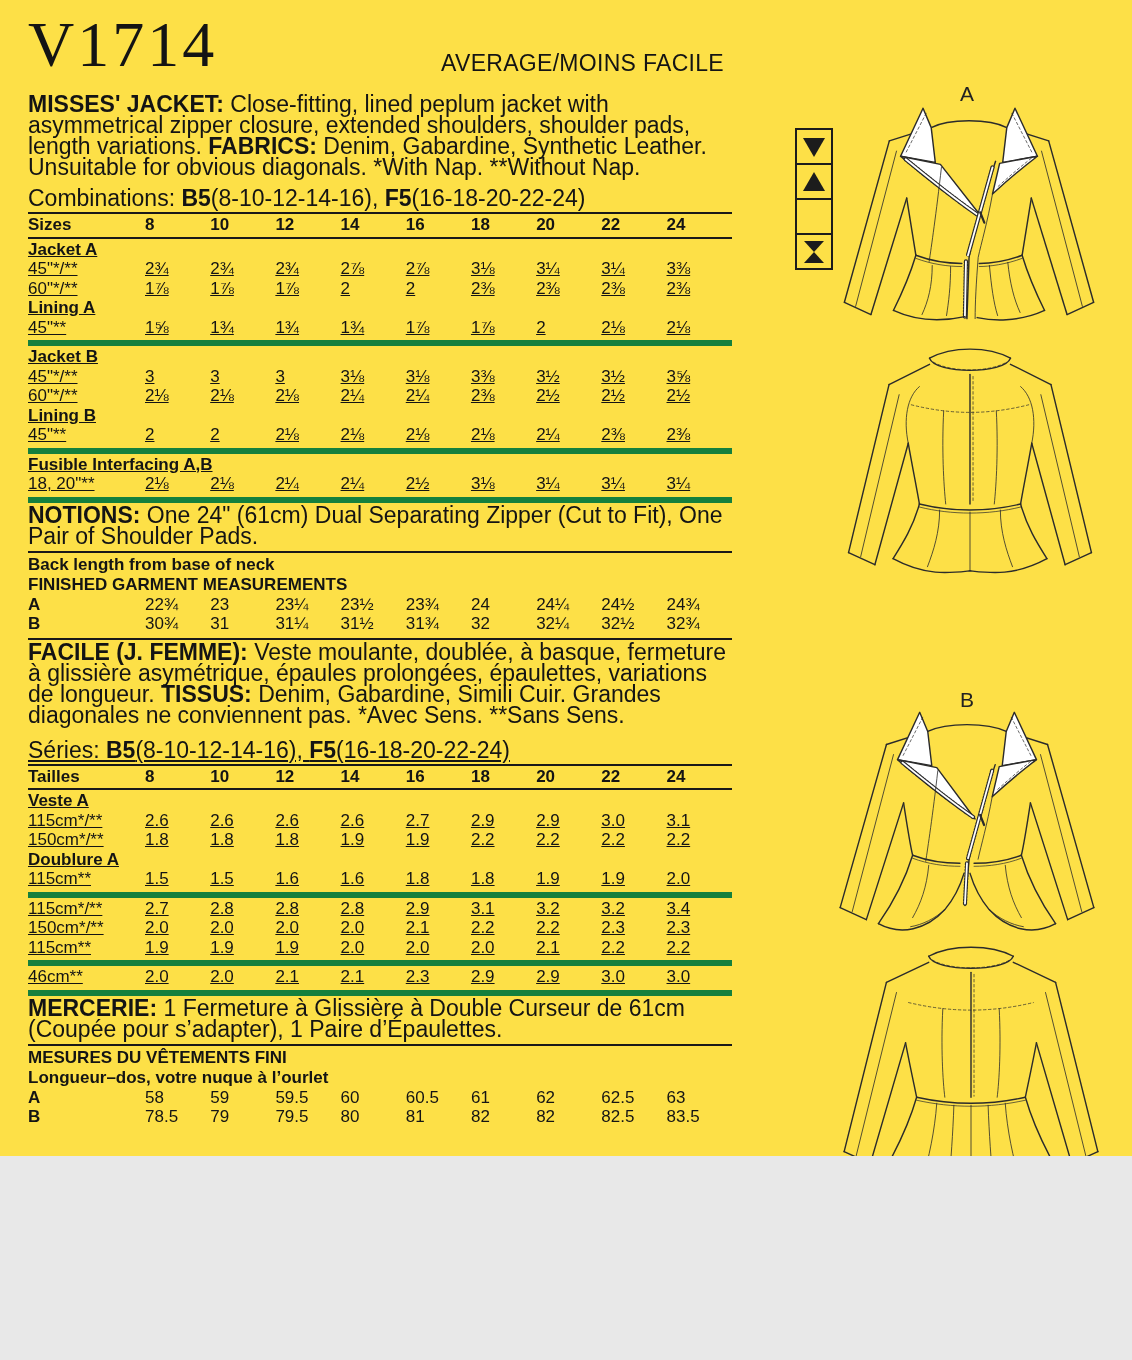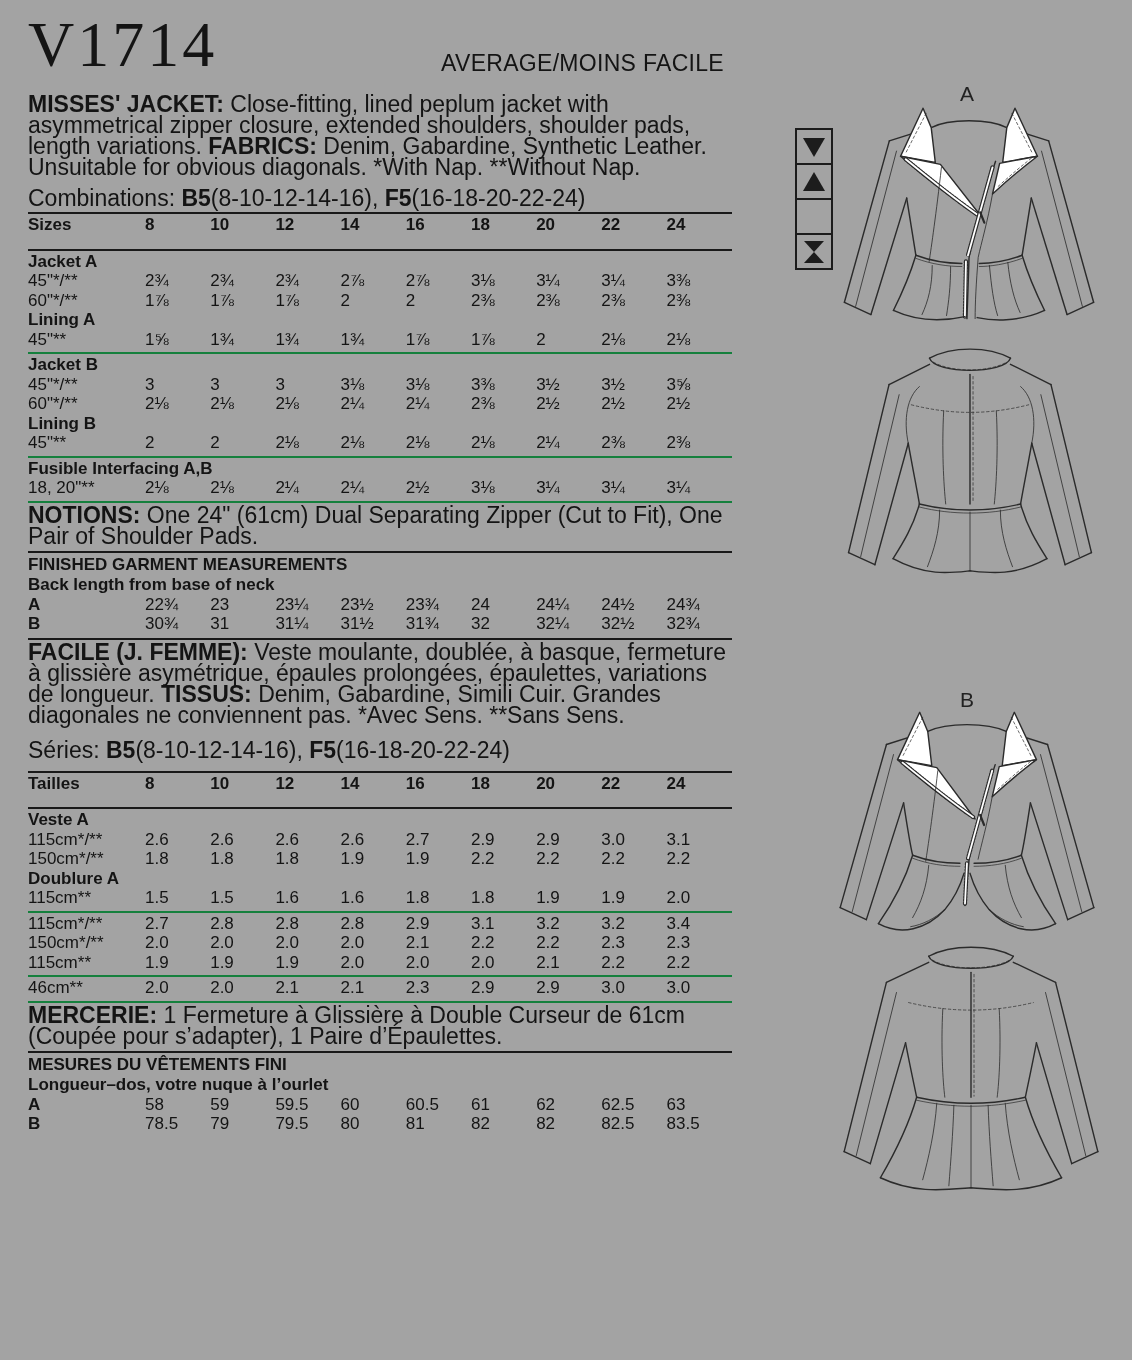--- a/index.html
+++ b/index.html
@@ -1,38 +1,38 @@
 <!DOCTYPE html>
 <html><head>
 <meta charset="utf-8">
 <style>
   html,body{margin:0;padding:0;background:#e8e8e8;}
-  .page{position:relative;width:1132px;height:1360px;background:#a3a3a3;
+  .page{position:relative;width:1132px;height:1156px;background:#fde047;
         font-family:"Liberation Sans",sans-serif;color:#141414;overflow:hidden;}
   .left-col{position:absolute;left:28px;top:12px;width:704px;}
   .masthead{display:flex;justify-content:space-between;align-items:flex-start;height:82px;}
   .pattern-number{font-family:"Liberation Serif",serif;font-size:64px;line-height:66px;
         letter-spacing:3px;font-weight:400;}
   .difficulty{font-size:23px;letter-spacing:.3px;margin-top:38px;margin-right:8px;font-weight:400;}
   .para{font-size:23px;line-height:21px;margin:0;}
   .b{font-weight:bold;}
   .combi{margin-top:10px;margin-bottom:3px;}
   
   .tr{display:grid;grid-template-columns:117px repeat(9,65.2px);line-height:19.5px;font-size:17px;}
   .tsec{font-weight:bold;line-height:19.5px;font-size:17px;}
   .tl{white-space:nowrap;}
   .td{white-space:nowrap;}
   .th{font-weight:bold;}
-  .thead-row{border-top:2px solid #191919;border-bottom:2px solid #191919;padding:1px 0 14px;}
-  .tgroup{border-bottom:2px solid #15803d;padding:1px 0 3px;}
+  .thead-row{border-top:2px solid #191919;border-bottom:2px solid #191919;padding:1px 0 2px;}
+  .tgroup{border-bottom:6px solid #15803d;padding:1px 0 3px;text-decoration:underline;}
   .rule-bottom{border-bottom:2px solid #191919;}
   .pad-b{padding-bottom:4px;}
   .pad-t{padding-top:2px;}
   .meas-head{font-size:17px;line-height:20px;font-weight:bold;}
-  .series-line{margin-top:14px;margin-bottom:10px;}
+  .series-line{margin-top:14px;margin-bottom:3px;text-decoration:underline;}
   
   .napbox{position:absolute;left:795px;top:128px;width:34px;border:2px solid #1c1c1c;}
   .napcell{height:33px;border-bottom:2px solid #1c1c1c;display:flex;align-items:center;justify-content:center;}
   .napcell:last-child{border-bottom:none;}
   .view-label{position:absolute;font-size:21px;color:#222;}
   .va{left:960px;top:82px;}
   .vb{left:960px;top:688px;}
   .illo{position:absolute;}
   .ia-front{left:826px;top:100px;}
   .ia-back{left:830px;top:338px;}
@@ -164,22 +164,22 @@
             <span class="td">3¼</span>
             <span class="td">3¼</span>
             <span class="td">3¼</span>
           </div>
       </div>
     </div>
 
     <p class="para rule-bottom pad-b pad-t"><span class="b">NOTIONS:</span><span> One 24" (61cm) Dual Separating Zipper (Cut to Fit), One Pair of Shoulder Pads.</span></p>
 
     <div class="rule-bottom pad-b pad-t">
+      <div class="meas-head">Back length from base of neck</div>
       <div class="meas-head">FINISHED GARMENT MEASUREMENTS</div>
-      <div class="meas-head">Back length from base of neck</div>
       <div class="tr">
         <span class="tl b">A</span>
       <span class="td">22¾</span>
           <span class="td">23</span>
           <span class="td">23¼</span>
           <span class="td">23½</span>
           <span class="td">23¾</span>
           <span class="td">24</span>
           <span class="td">24¼</span>
           <span class="td">24½</span>

